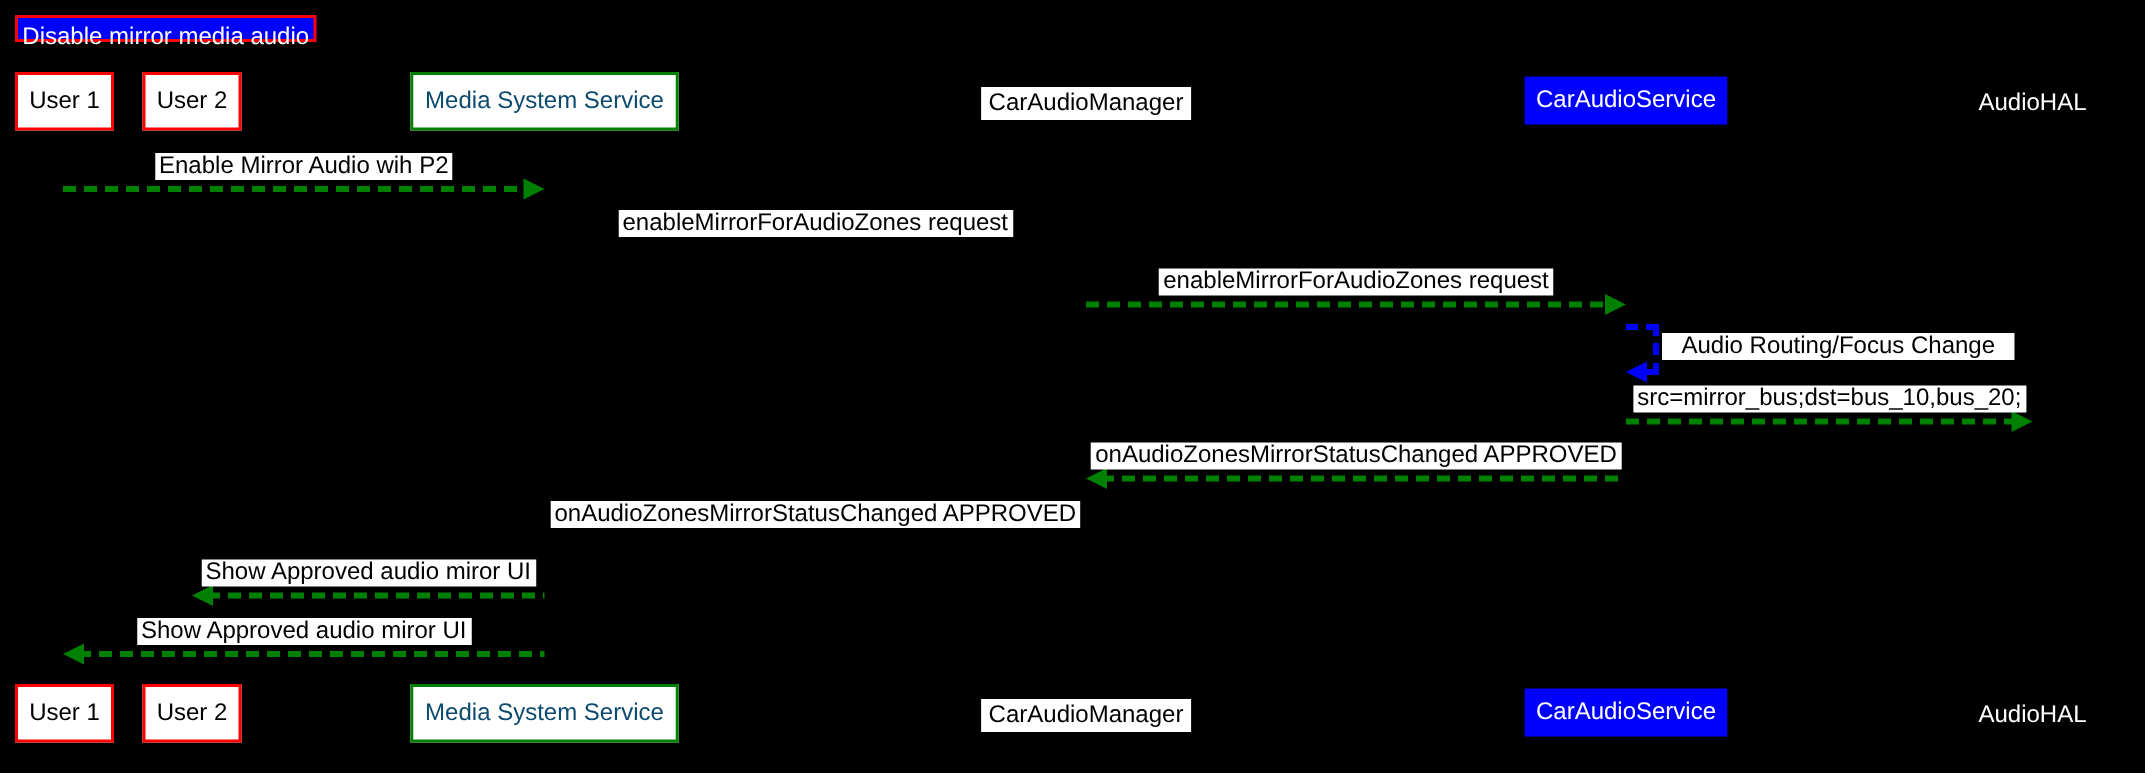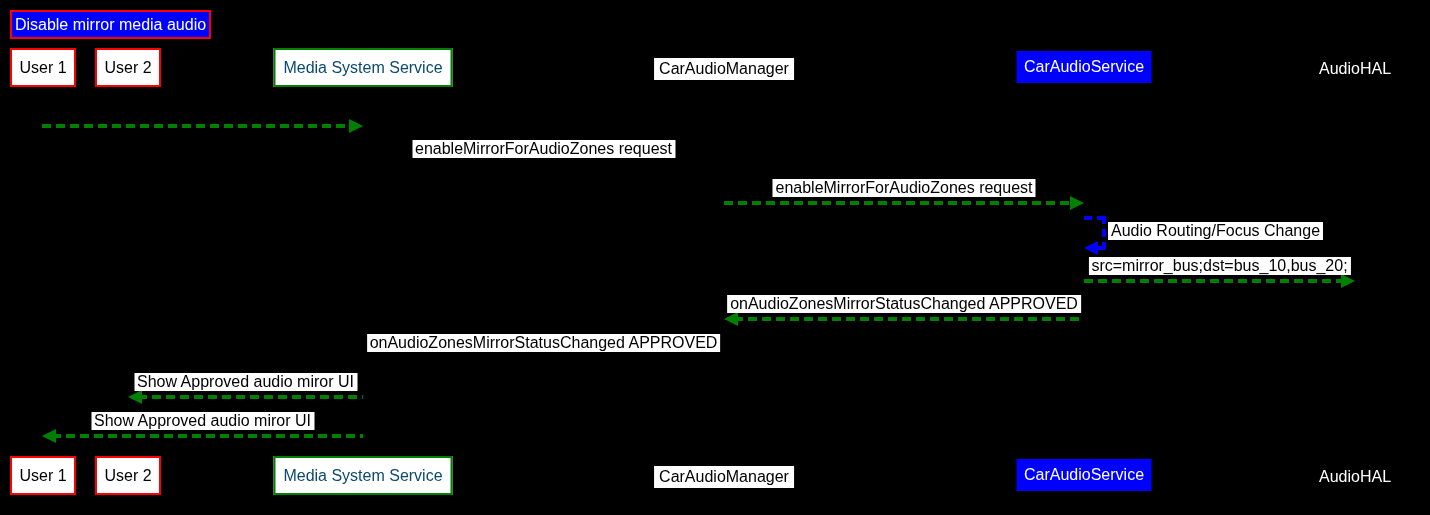--- a/index.html
+++ b/index.html
@@ -11,48 +11,49 @@
   .box-red{background:#ffffff;color:#000000;}
   .box-green{background:#ffffff;color:#0c4a6e;}
   .box-blue{}
   .label-white{padding:0 5px;}
   .text-plain{background:transparent;}
   .lifeline{position:absolute;width:1px;}
   .msg-line{position:absolute;height:4px;}
   .arrowhead{position:absolute;width:0;height:0;}
   .msg-label{position:absolute;transform:translateX(-50%);font-size:16px;line-height:18px;
              padding:0 3px;white-space:nowrap;}
-  .self-label{position:absolute;font-size:16px;line-height:18px;padding:0 3px;white-space:nowrap;}
+  .self-label{position:absolute;font-size:16px;line-height:18px;padding:0 13px;white-space:nowrap;}
   .self-seg{position:absolute;}
 </style>
 </head>
 <body>
 
 <div class="canvas" style="background: rgb(0, 0, 0);">
-  <div class="title" style="left: 10px; top: 10px; width: 201px; height: 29px; line-height: 25px; background: rgb(0, 0, 255); border: 2px solid rgb(255, 0, 0); color: rgb(255, 255, 255);">Disable mirror media audio</div>
+  <div class="title" style="left: 10px; top: 10px; width: 201px; height: 18px; line-height: 25px; background: rgb(0, 0, 255); border: 2px solid rgb(255, 0, 0); color: rgb(255, 255, 255);">Disable mirror media audio</div>
 <div class="lifeline" style="left: 43px; top: 88px; height: 368px; background: rgb(0, 0, 0);"></div>
     <div class="lifeline" style="left: 128px; top: 88px; height: 368px; background: rgb(0, 0, 0);"></div>
     <div class="lifeline" style="left: 363px; top: 88px; height: 368px; background: rgb(0, 0, 0);"></div>
     <div class="lifeline" style="left: 724px; top: 88px; height: 368px; background: rgb(0, 0, 0);"></div>
     <div class="lifeline" style="left: 1084px; top: 88px; height: 368px; background: rgb(0, 0, 0);"></div>
     <div class="lifeline" style="left: 1355px; top: 88px; height: 368px; background: rgb(0, 0, 0);"></div>
     <div class="participant box-red" style="left: 43px; top: 48px; width: 66px; height: 39px; line-height: 35px; border: 2px solid rgb(255, 0, 0);">User 1</div>
     <div class="participant box-red" style="left: 43px; top: 456px; width: 66px; height: 39px; line-height: 35px; border: 2px solid rgb(255, 0, 0);">User 1</div>
     <div class="participant box-red" style="left: 128px; top: 48px; width: 66px; height: 39px; line-height: 35px; border: 2px solid rgb(255, 0, 0);">User 2</div>
     <div class="participant box-red" style="left: 128px; top: 456px; width: 66px; height: 39px; line-height: 35px; border: 2px solid rgb(255, 0, 0);">User 2</div>
     <div class="participant box-green" style="left: 363px; top: 48px; width: 179px; height: 39px; line-height: 35px; border: 2px solid rgb(0, 128, 0);">Media System Service</div>
     <div class="participant box-green" style="left: 363px; top: 456px; width: 179px; height: 39px; line-height: 35px; border: 2px solid rgb(0, 128, 0);">Media System Service</div>
     <div class="participant label-white" style="left: 724px; top: 58px; height: 22px; line-height: 22px; background: rgb(255, 255, 255); color: rgb(0, 0, 0);">CarAudioManager</div>
     <div class="participant label-white" style="left: 724px; top: 466px; height: 22px; line-height: 22px; background: rgb(255, 255, 255); color: rgb(0, 0, 0);">CarAudioManager</div>
     <div class="participant box-blue" style="left: 1084px; top: 51px; width: 135px; height: 32px; line-height: 32px; background: rgb(0, 0, 255); color: rgb(255, 255, 255);">CarAudioService</div>
     <div class="participant box-blue" style="left: 1084px; top: 459px; width: 135px; height: 32px; line-height: 32px; background: rgb(0, 0, 255); color: rgb(255, 255, 255);">CarAudioService</div>
     <div class="participant text-plain" style="left: 1355px; top: 59px; height: 20px; line-height: 20px; color: rgb(255, 255, 255);">AudioHAL</div>
     <div class="participant text-plain" style="left: 1355px; top: 467px; height: 20px; line-height: 20px; color: rgb(255, 255, 255);">AudioHAL</div>
     <div class="msg-line" style="left: 42px; top: 124px; width: 311px; margin-left: 0px; background: repeating-linear-gradient(90deg, rgb(0, 128, 0) 0px, rgb(0, 128, 0) 9px, transparent 9px, transparent 14px);"></div>
     <div class="arrowhead" style="left: 349px; top: 119px; border-left: 14px solid rgb(0, 128, 0); border-top: 7px solid transparent; border-bottom: 7px solid transparent;"></div>
+    <div class="msg-label" style="left: 202.5px; top: 102px; background: rgb(255, 255, 255); color: rgb(0, 0, 0);">Enable Mirror Audio wih P2</div>
     <div class="msg-line" style="left: 363px; top: 162px; width: 351px; margin-left: 0px; background: repeating-linear-gradient(90deg, rgb(0, 0, 0) 0px, rgb(0, 0, 0) 9px, transparent 9px, transparent 14px);"></div>
     <div class="arrowhead" style="left: 710px; top: 157px; border-left: 14px solid rgb(0, 0, 0); border-top: 7px solid transparent; border-bottom: 7px solid transparent;"></div>
     <div class="msg-label" style="left: 543.5px; top: 140px; background: rgb(255, 255, 255); color: rgb(0, 0, 0);">enableMirrorForAudioZones request</div>
     <div class="msg-line" style="left: 724px; top: 201px; width: 350px; margin-left: 0px; background: repeating-linear-gradient(90deg, rgb(0, 128, 0) 0px, rgb(0, 128, 0) 9px, transparent 9px, transparent 14px);"></div>
     <div class="arrowhead" style="left: 1070px; top: 196px; border-left: 14px solid rgb(0, 128, 0); border-top: 7px solid transparent; border-bottom: 7px solid transparent;"></div>
     <div class="msg-label" style="left: 904px; top: 179px; background: rgb(255, 255, 255); color: rgb(0, 0, 0);">enableMirrorForAudioZones request</div>
     <div class="msg-line" style="left: 1084px; top: 279px; width: 261px; margin-left: 0px; background: repeating-linear-gradient(90deg, rgb(0, 128, 0) 0px, rgb(0, 128, 0) 9px, transparent 9px, transparent 14px);"></div>
     <div class="arrowhead" style="left: 1341px; top: 274px; border-left: 14px solid rgb(0, 128, 0); border-top: 7px solid transparent; border-bottom: 7px solid transparent;"></div>
     <div class="msg-label" style="left: 1219.5px; top: 257px; background: rgb(255, 255, 255); color: rgb(0, 0, 0);">src=mirror_bus;dst=bus_10,bus_20;</div>
     <div class="msg-line" style="left: 724px; top: 317px; width: 350px; margin-left: 10px; background: repeating-linear-gradient(90deg, rgb(0, 128, 0) 0px, rgb(0, 128, 0) 9px, transparent 9px, transparent 14px);"></div>

